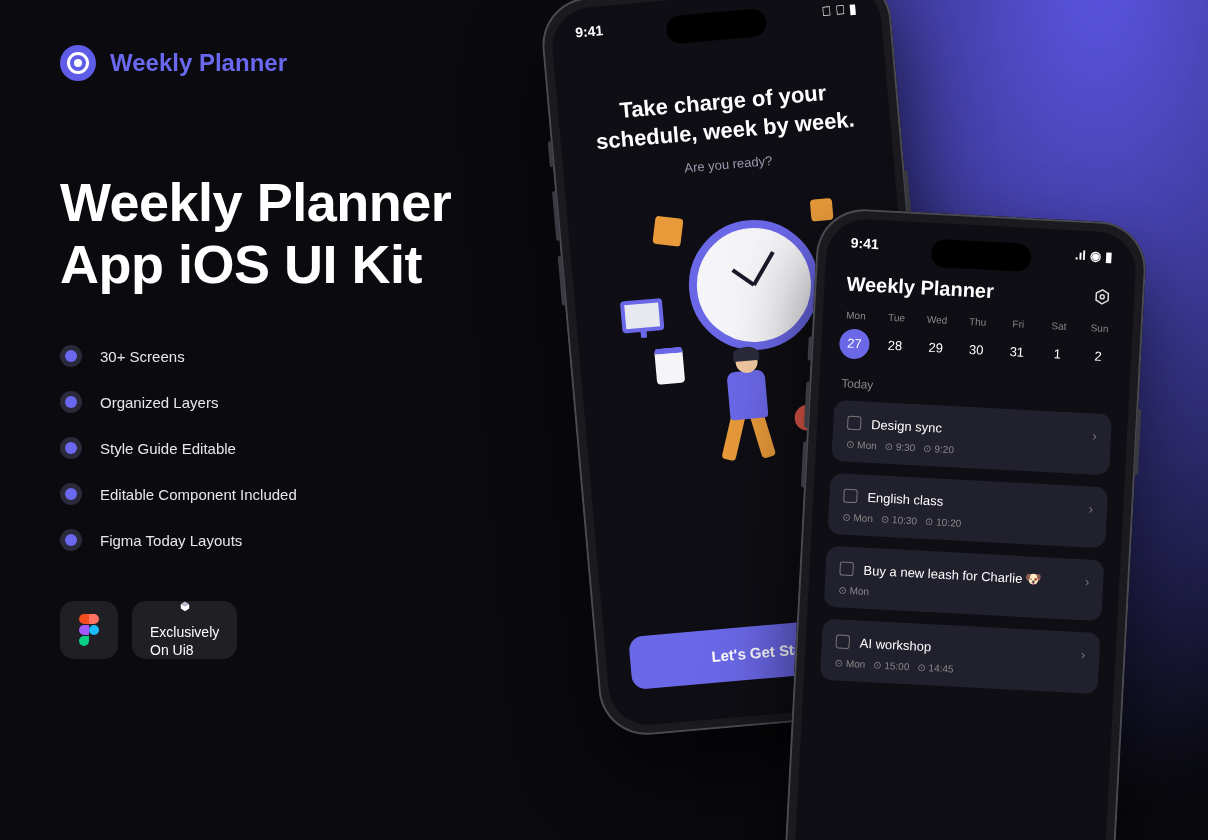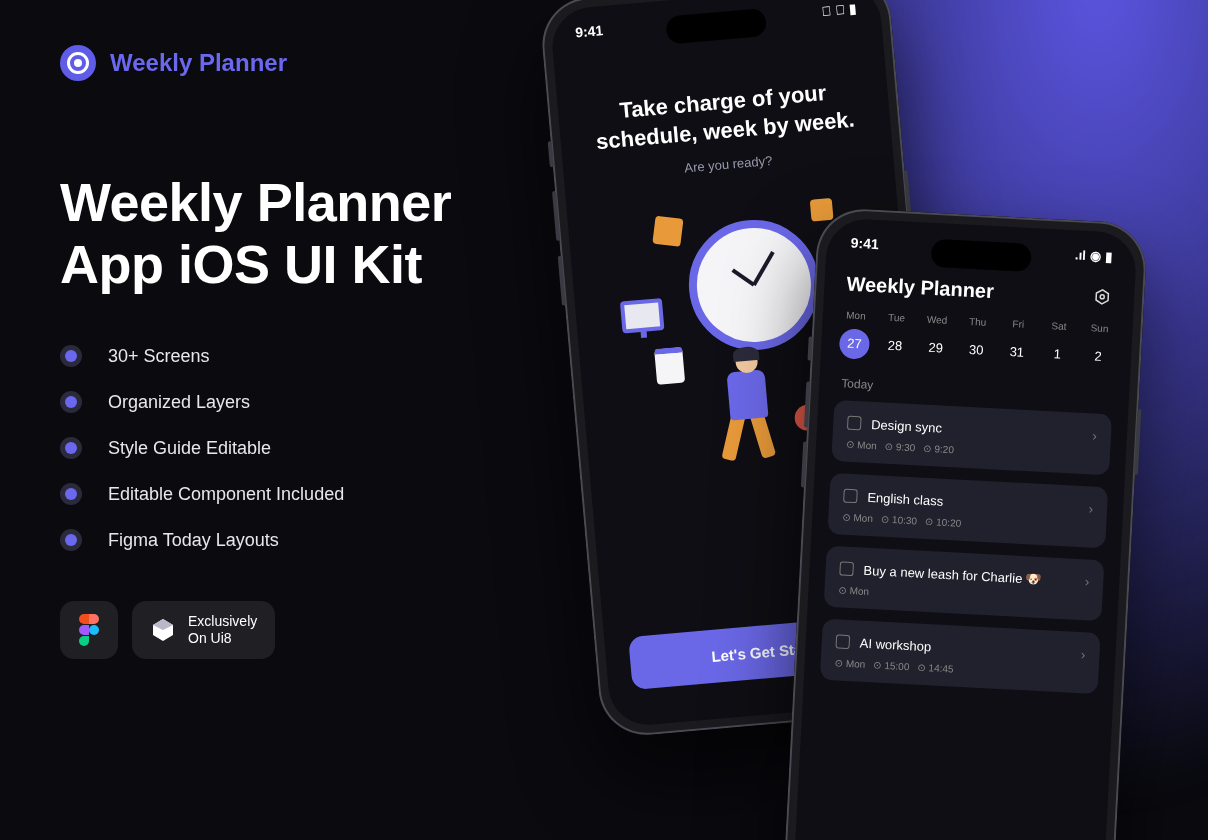--- a/index.html
+++ b/index.html
@@ -34,34 +34,34 @@
   background: #5f5ce8; display: flex; align-items: center; justify-content: center;
 }
 .logo-inner {
   width: 22px; height: 22px; border-radius: 50%;
   border: 3px solid #fff; display: flex; align-items: center; justify-content: center;
 }
 .logo-dot { width: 8px; height: 8px; border-radius: 50%; background: #fff; }
 .logo-text { font-size: 24px; font-weight: 600; color: #6b68f0; }
 .headline { font-size: 54px; font-weight: 700; line-height: 1.15; margin-bottom: 50px; letter-spacing: -0.5px; }
 .features { list-style: none; }
-.features li { display: flex; align-items: center; gap: 26px; margin-bottom: 24px; font-size: 18px; color: #e8e8ec; }
+.features li { display: flex; align-items: center; gap: 18px; margin-bottom: 24px; font-size: 15px; color: #e8e8ec; }
 .bullet {
   width: 22px; height: 22px; border-radius: 50%;
   background: #2a2a3a; display: flex; align-items: center; justify-content: center;
 }
 .bullet-inner { width: 12px; height: 12px; border-radius: 50%; background: #6b68f0; }
 .badges { display: flex; gap: 14px; margin-top: 50px; }
 .badge-figma {
   width: 58px; height: 58px; border-radius: 14px; background: #1f1f24;
   display: flex; align-items: center; justify-content: center;
 }
 .badge-ui8 {
   height: 58px; border-radius: 14px; background: #1f1f24;
-  display: flex; align-items: center; gap: 12px; padding: 0 18px;
+  display: flex; align-items: center; gap: 12px; padding: 0 18px; flex-direction: column;
 }
 .ui8-icon { width: 26px; height: 26px; }
 .ui8-text { font-size: 14px; line-height: 1.25; color: #fff; }
 
 
 .phone {
   position: absolute;
   border-radius: 48px;
   background: #1a1a1f;
   box-shadow: 0 40px 80px rgba(0,0,0,0.6), inset 0 0 0 2px #4a4a52;

